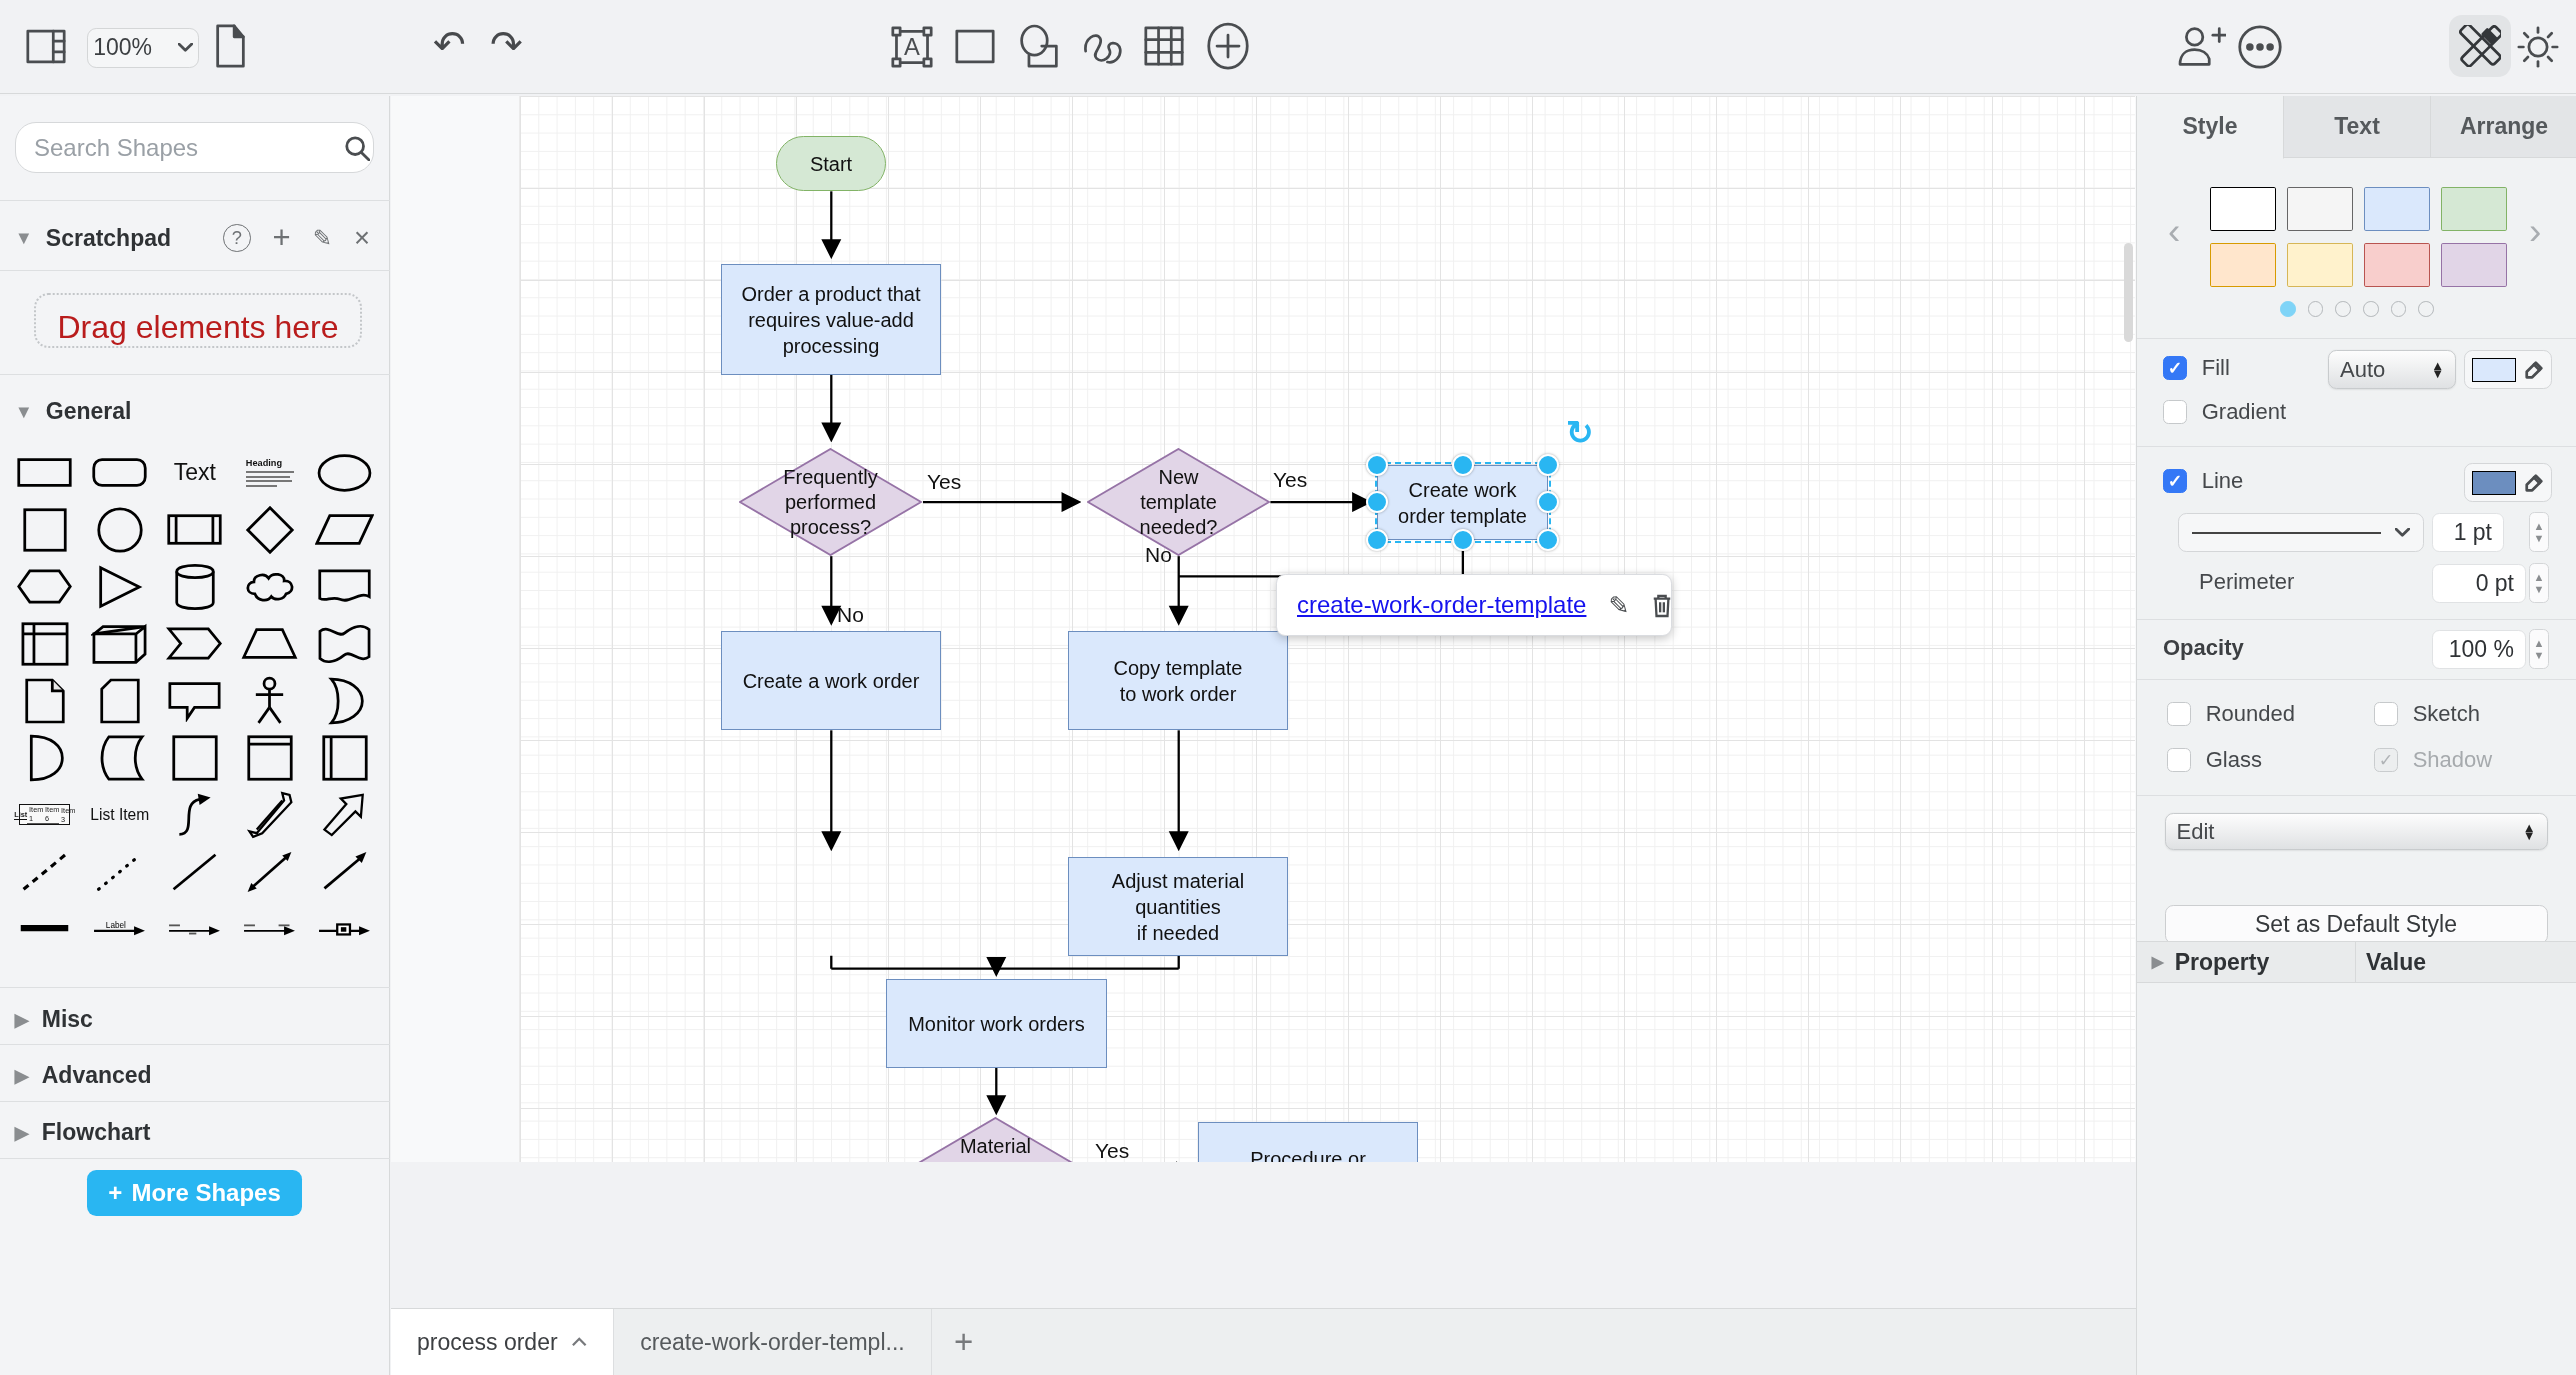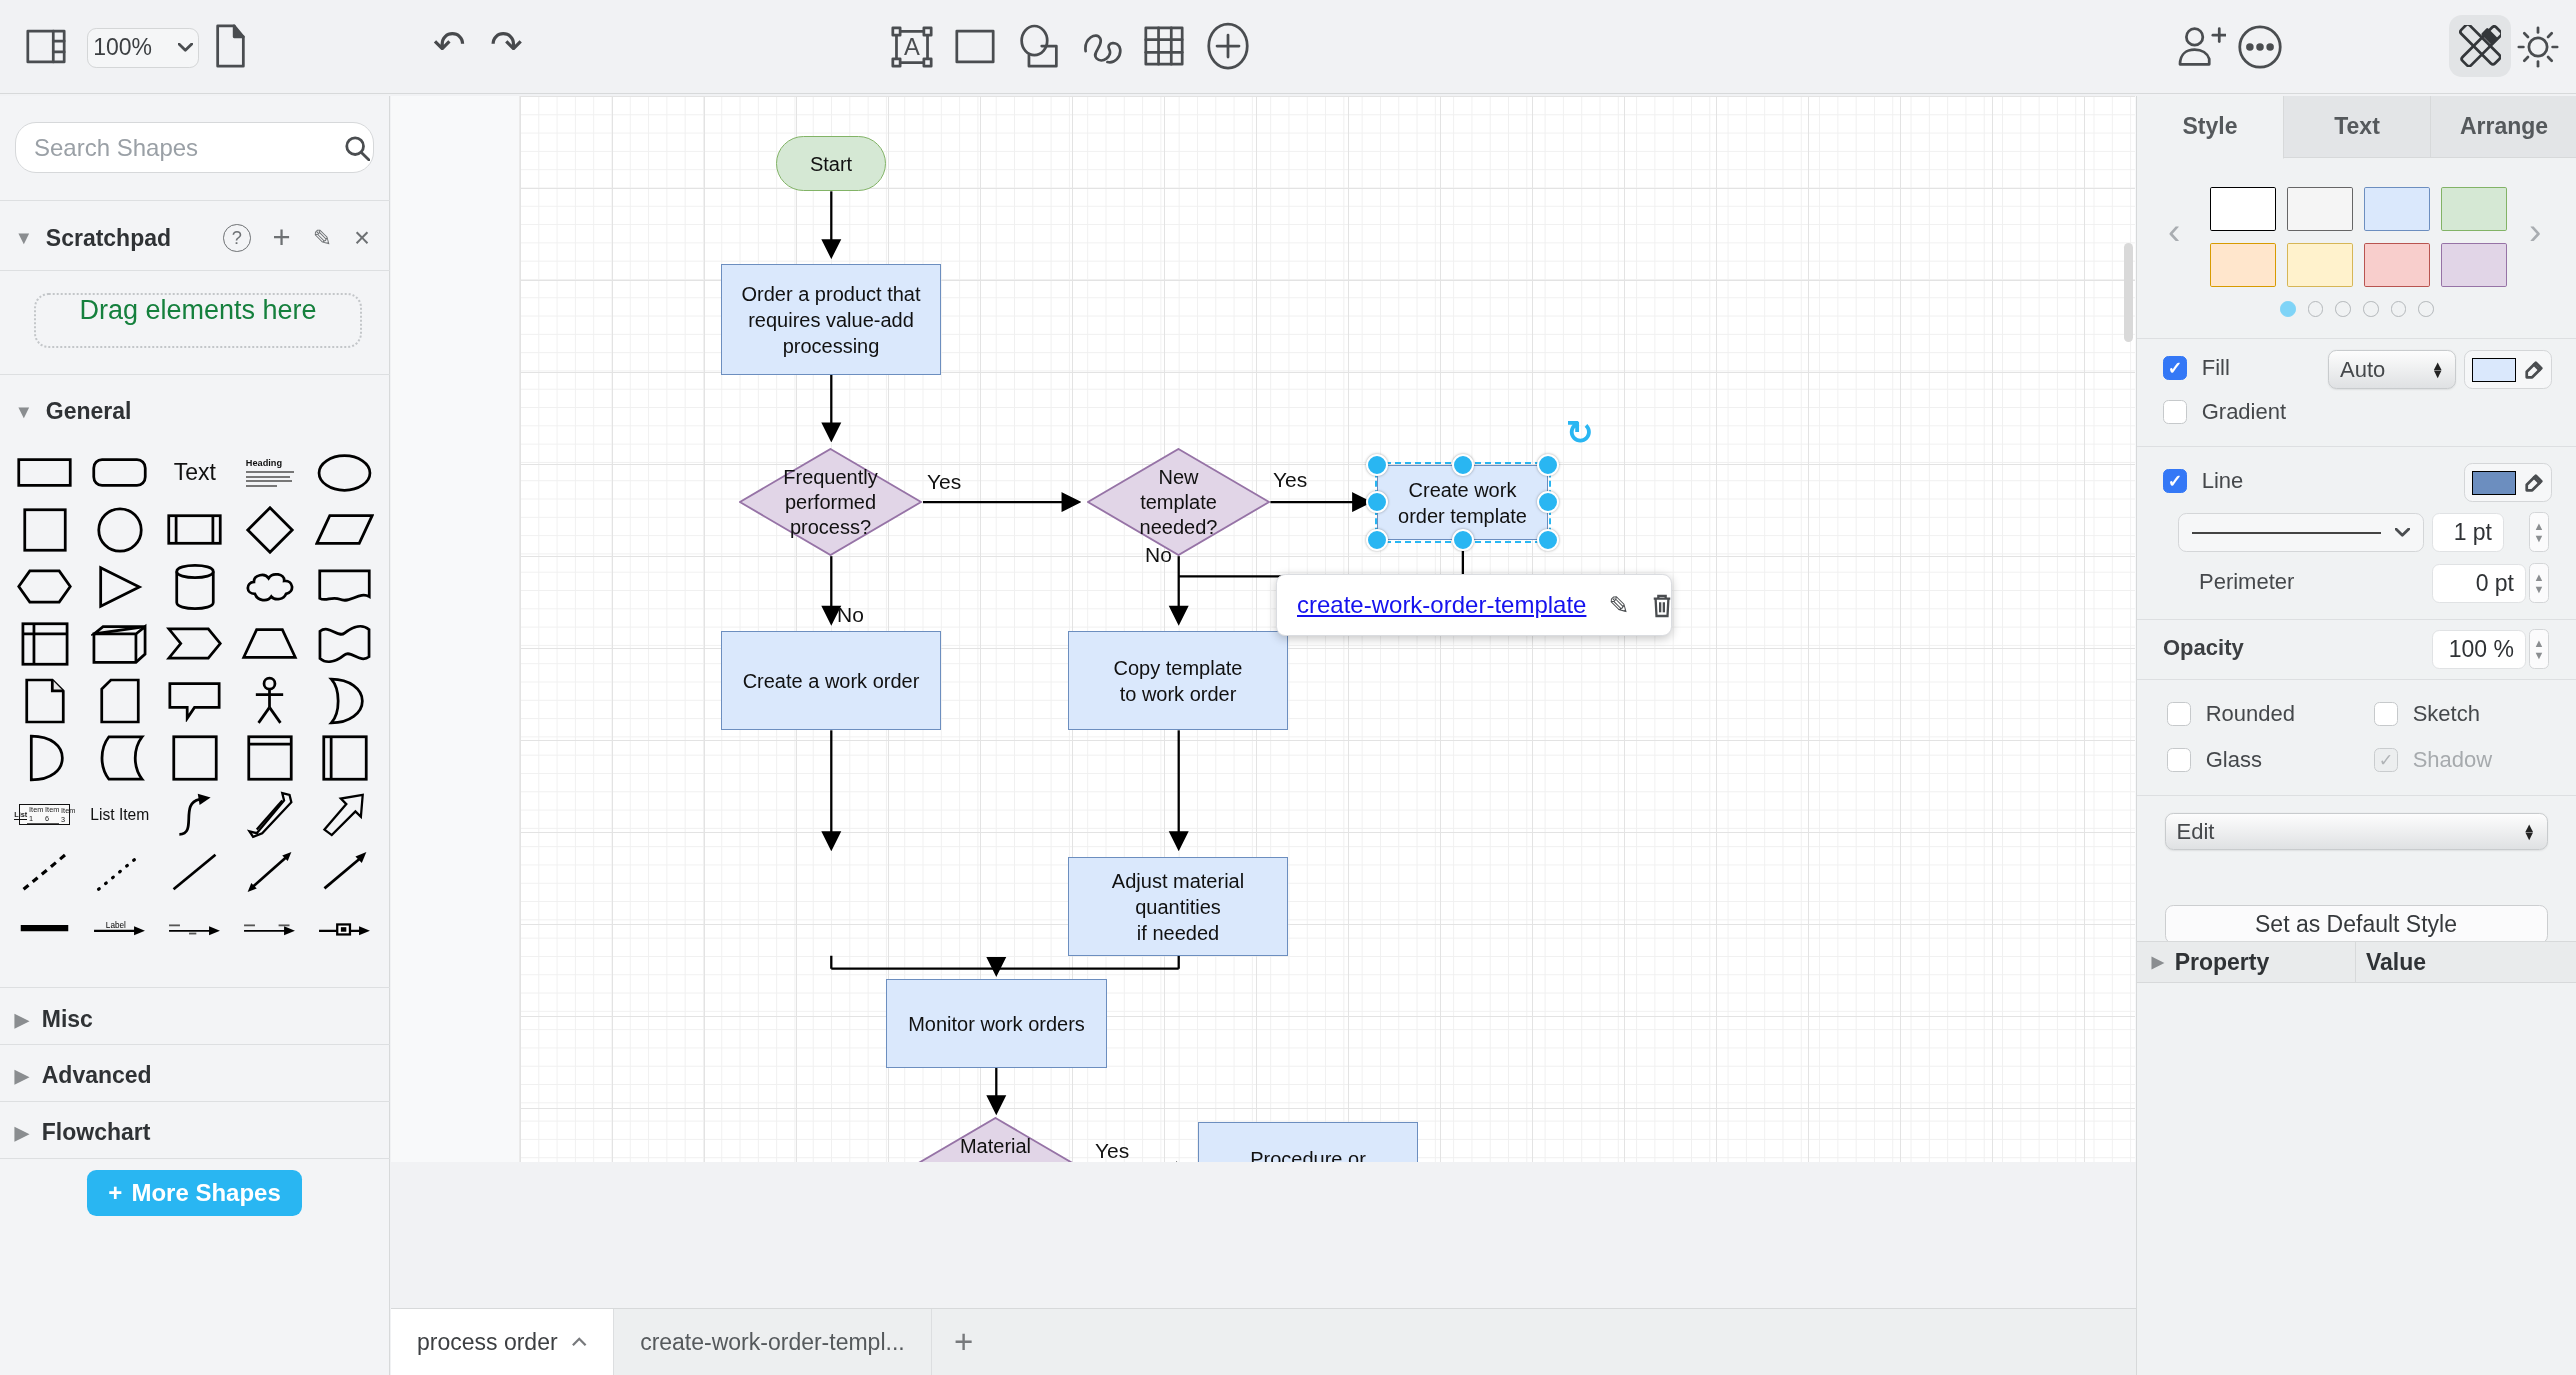--- a/index.html
+++ b/index.html
@@ -15,21 +15,21 @@
 
   
   .sidebar { position:absolute; left:0; top:96px; width:390px; height:1279px; background:#f3f4f6; border-right:1.8px solid #d7d9da; }
   .search-box { position:absolute; left:14.7px; top:26px; width:359px; height:51px; background:#fff; border:1.8px solid #d6d8da; border-radius:21px; display:flex; align-items:center; }
   .search-box input { flex:1; border:none; outline:none; background:transparent; font-size:24px; color:#3a3d40; padding-left:18.3px; font-family:"Liberation Sans",sans-serif; }
   .search-box input::placeholder { color:#9aa0a6; }
   .sb-divider { position:absolute; left:0; width:390px; height:0; border-top:1.8px solid #dddfe1; }
   .section-row { position:absolute; left:0; width:390px; display:flex; align-items:center; font-size:23px; font-weight:bold; color:#2f3235; gap:13px; padding-left:14.7px; cursor:pointer; }
   .caret { color:#8a8d90; font-size:18.3px; }
   .sp-icons { margin-left:auto; display:flex; gap:22px; padding-right:20px; color:#6d7073; font-size:23px; font-weight:normal; align-items:center; }
-  .drag-box { position:absolute; left:34px; top:197px; width:328px; height:55px; border:2.8px dotted #c3c6c9; border-radius:14.7px; display:flex; align-items:flex-start; justify-content:center; color:#15803d; font-size:27px; }
+  .drag-box { position:absolute; left:34px; top:197px; width:328px; height:55px; border:2.8px dotted #c3c6c9; border-radius:14.7px; display:flex; align-items:flex-end; justify-content:center; color:#b91c1c; font-size:32px; }
   .palette { position:absolute; left:7.3px; top:348px; width:375px; display:grid; grid-template-columns:repeat(5,1fr); grid-auto-rows:57px; align-items:center; justify-items:center; }
   .palette svg { display:block; }
   .pal-cell { cursor:pointer; display:flex; align-items:center; justify-content:center; }
   .pal-text { font-size:23px; color:#111; }
   .heading-tile { width:51px; }
   .heading-tile .ht { font-size:9.2px; font-weight:bold; color:#111; }
   .heading-tile .hl { height:1.8px; background:#777; margin-top:2.8px; }
   .list-tile { width:51px; border:1.8px solid #111; background:#f9f9f9; font-size:7.3px; color:#222; }
   .list-tile .lt-h { border-bottom:1.8px solid #111; text-align:center; font-weight:bold; }
   .list-tile .lt-r { border-bottom:0.9px solid #555; padding-left:1.8px; }

